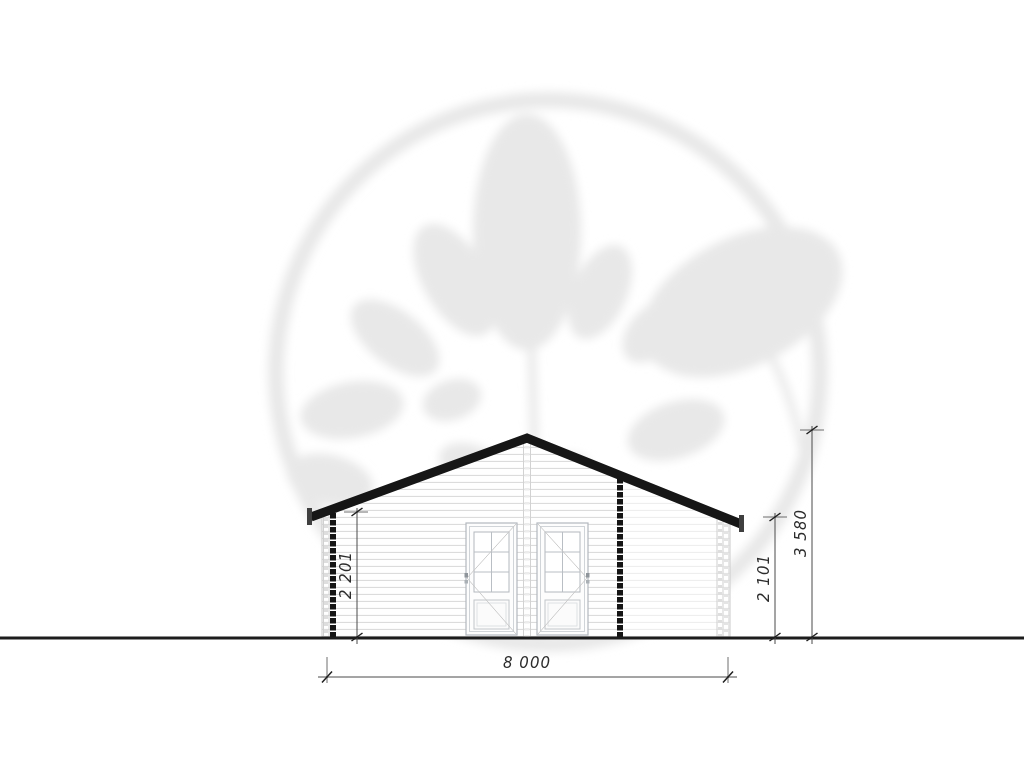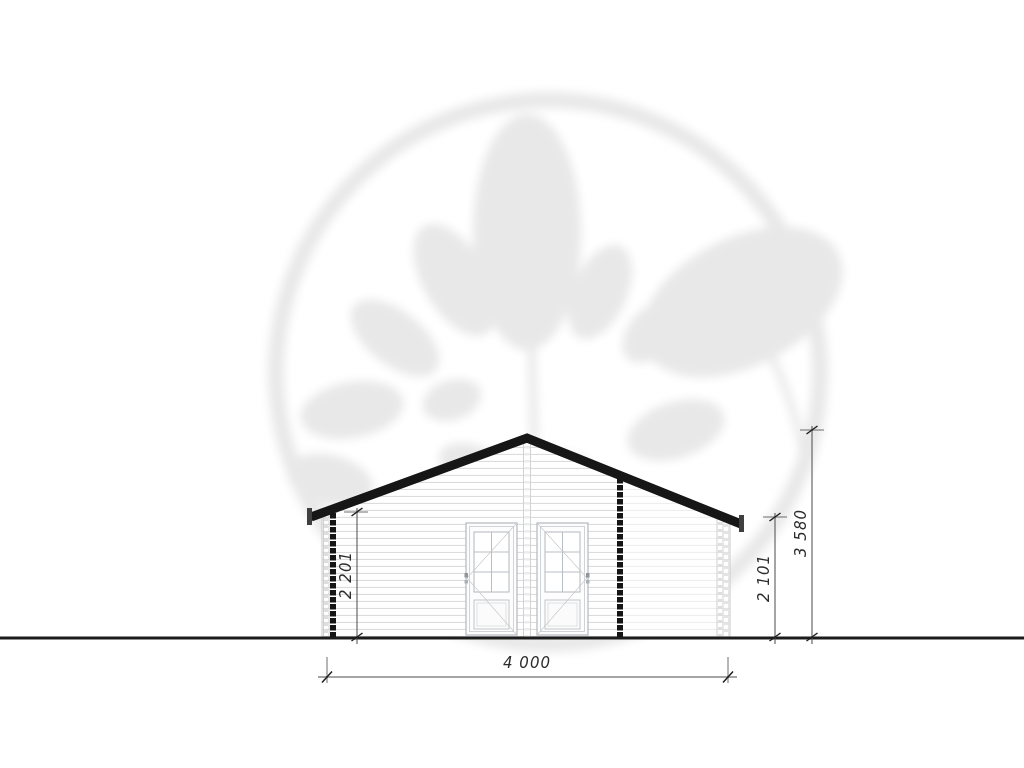--- a/index.html
+++ b/index.html
@@ -142,14 +142,14 @@
         <line x1="728" y1="657" x2="728" y2="683" stroke-width="0.8"></line>
         <line x1="322" y1="682.5" x2="332" y2="671.5" stroke="#1e1e1e" stroke-width="1.5"></line>
         <line x1="723" y1="682.5" x2="733" y2="671.5" stroke="#1e1e1e" stroke-width="1.5"></line>
       </g>
     </g>
   </svg>
 
   <span class="dim-label vertical" style="left:346px;top:575px">2 201</span>
   <span class="dim-label vertical" style="left:764px;top:578px">2 101</span>
   <span class="dim-label vertical" style="left:801px;top:533px">3 580</span>
-  <span class="dim-label" style="left:527px;top:663px">4 000</span>
+  <span class="dim-label" style="left:527px;top:663px">8 000</span>
 </div>
 
 </body></html>

